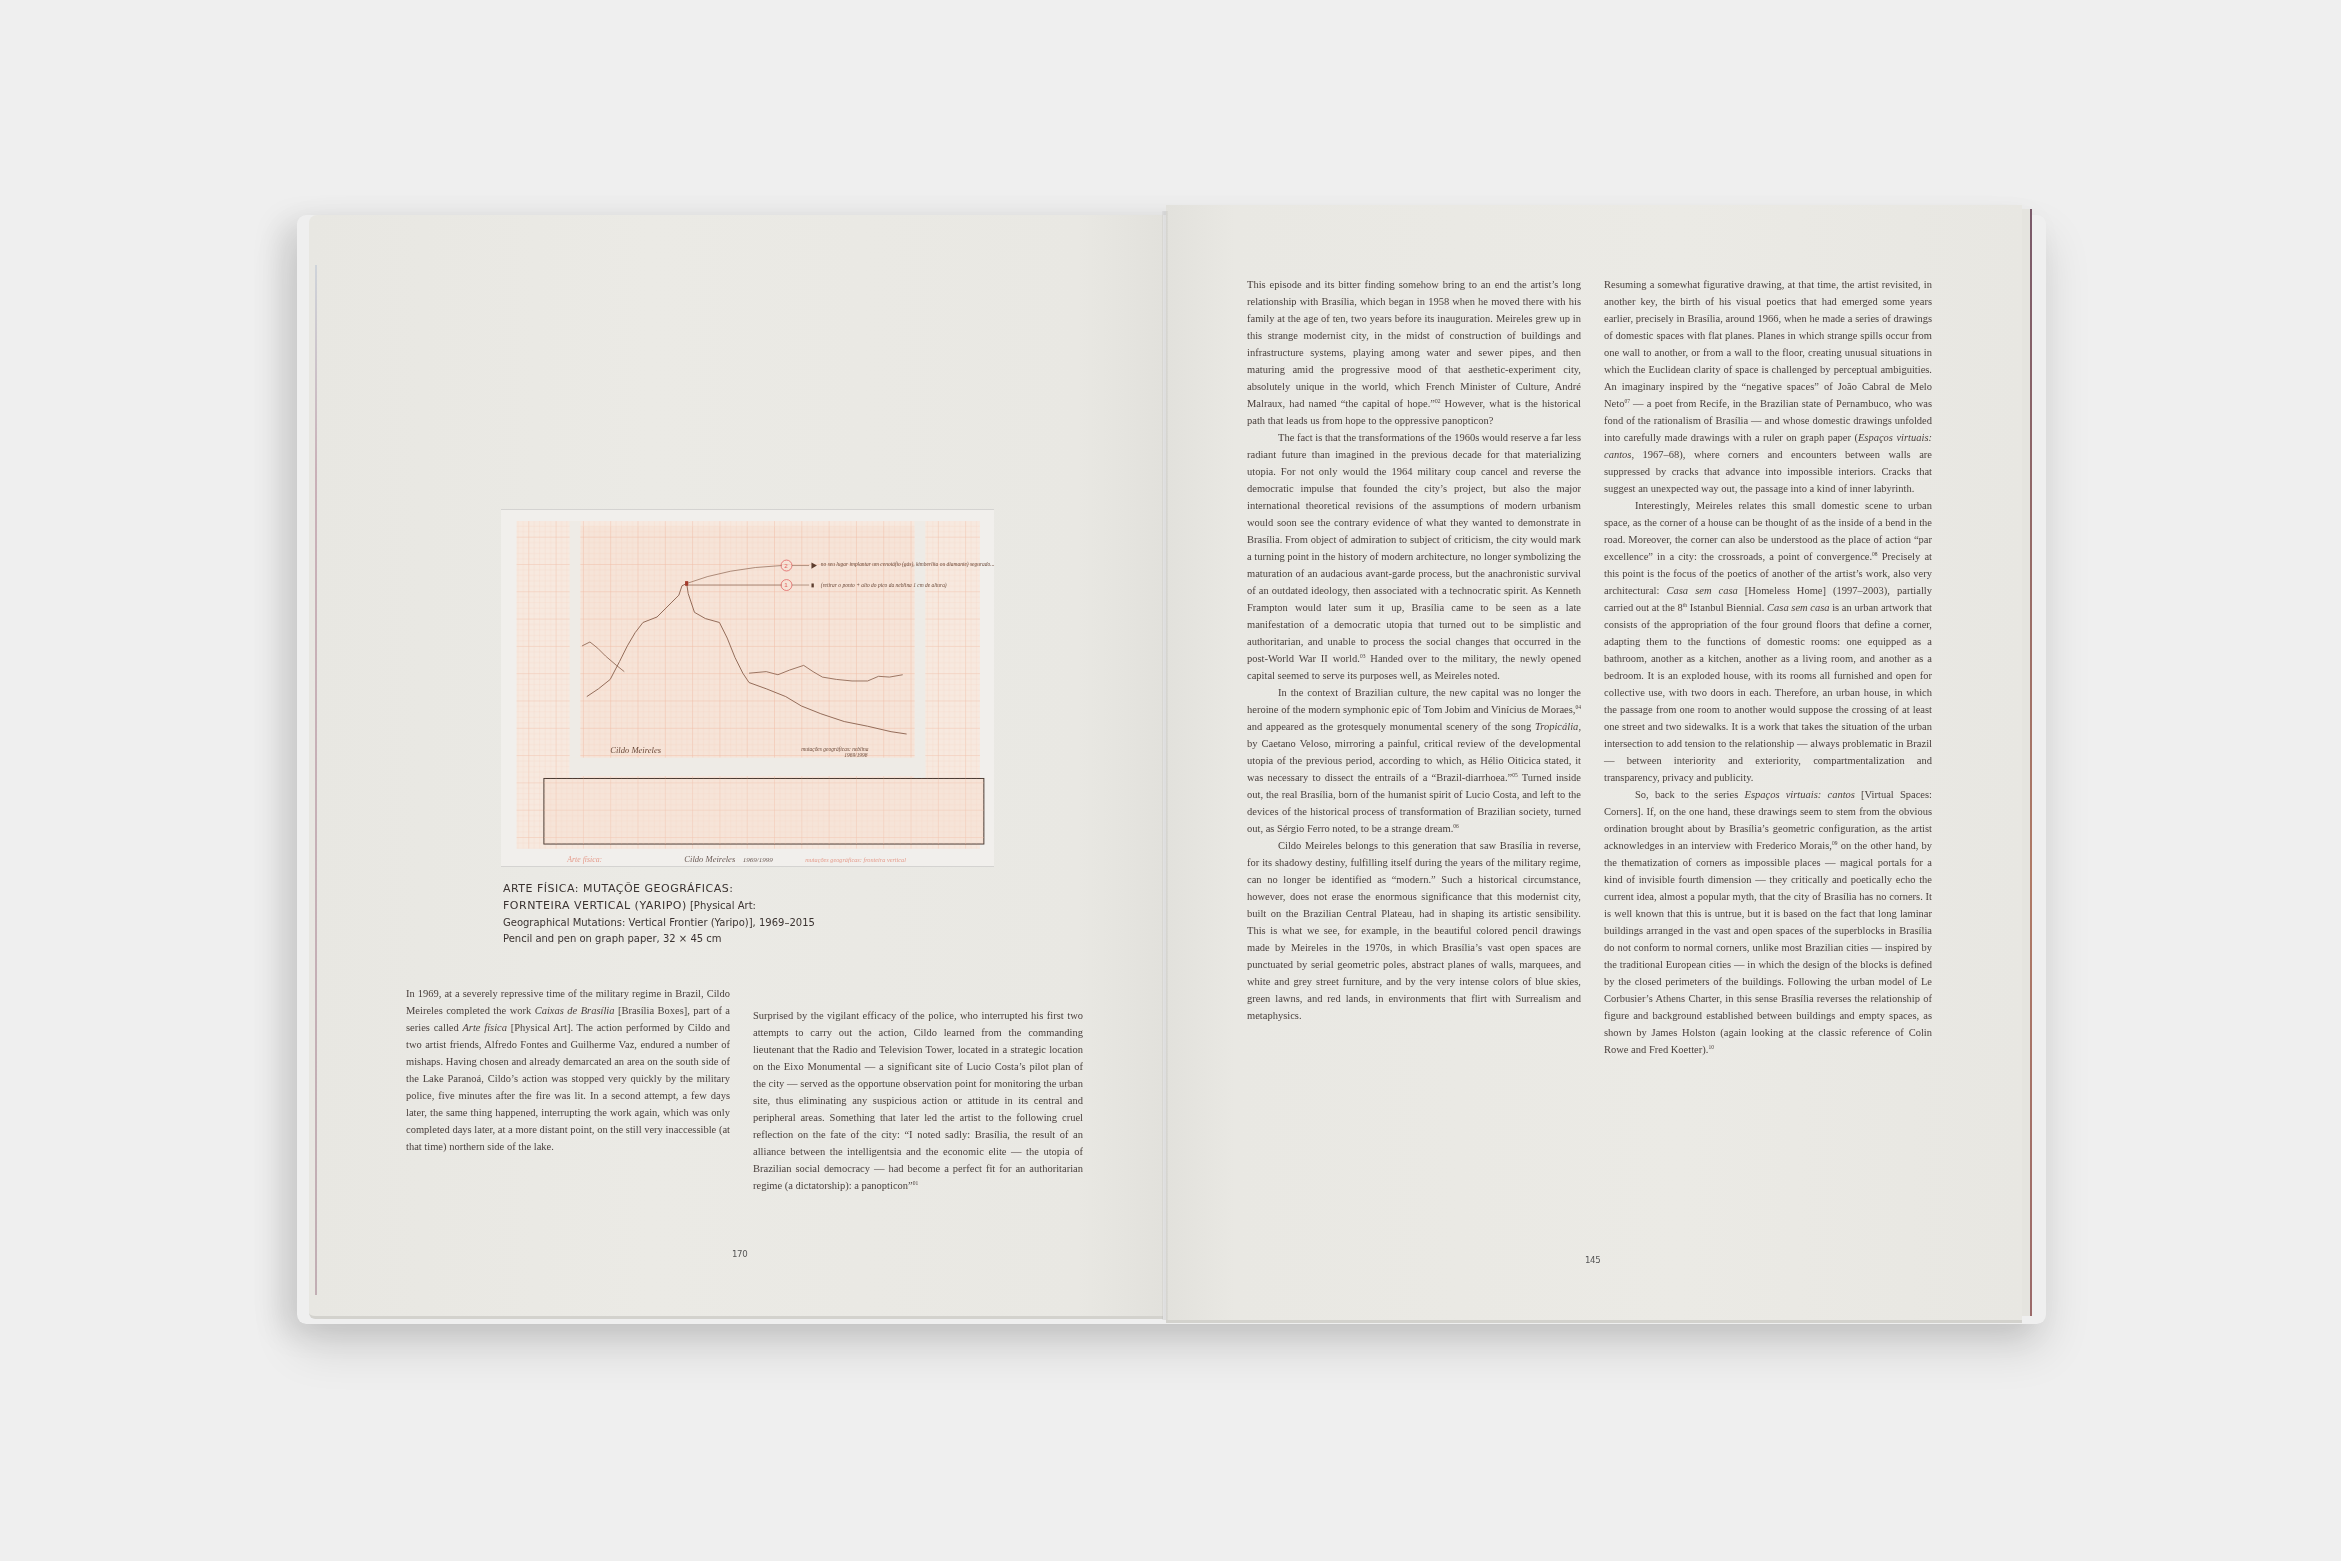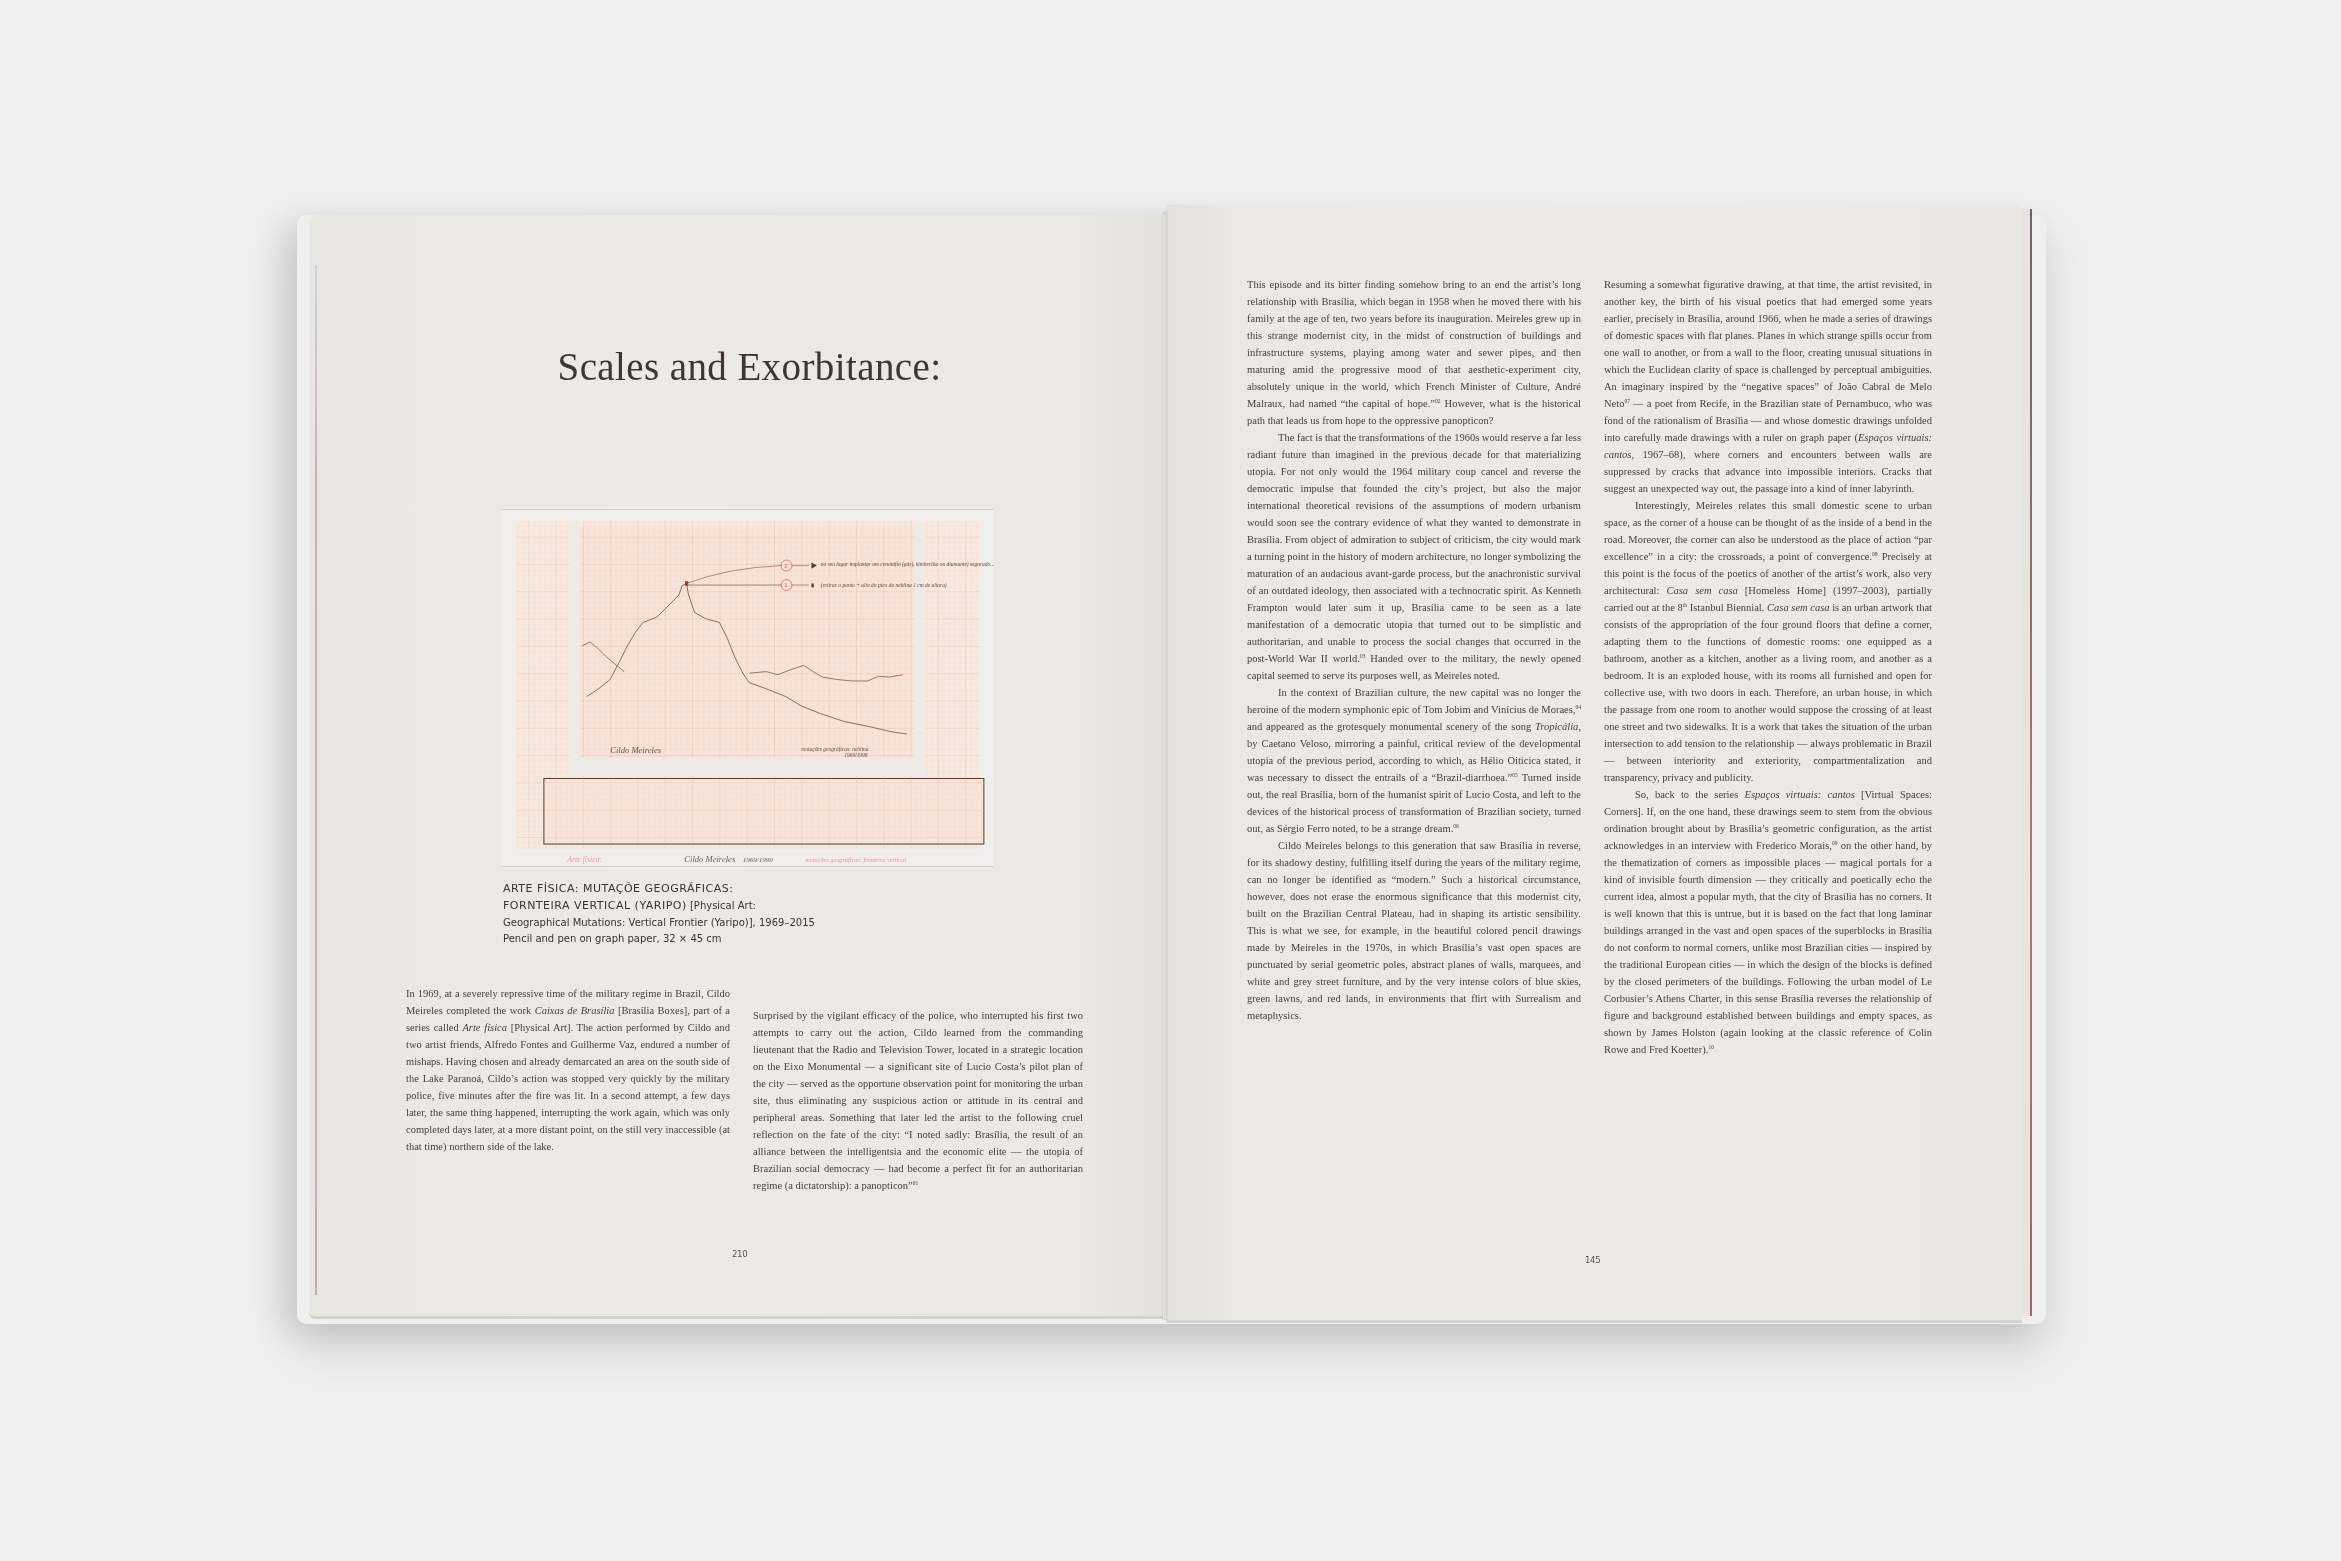--- a/index.html
+++ b/index.html
@@ -96,21 +96,20 @@
 
 <div class="book-shadow"></div>
 <div class="page page-left"></div>
 <div class="page page-right"></div>
 <div class="cover-strip-right"></div>
 <div class="cover-edge-left"></div>
 <div class="cover-edge-right"></div>
 <div class="gutter"></div>
 
 <div class="title-block">
-  <div class="title-serif">Scales and Exorbitance:</div>
 </div>
 
 <div class="artwork">
   <svg width="493" height="358" viewBox="0 0 632 458" xmlns="http://www.w3.org/2000/svg">
     <defs>
       <pattern id="gridSmall" width="7" height="7" patternUnits="userSpaceOnUse">
         <path d="M7 0 L0 0 0 7" fill="none" stroke="#f2c9b5" stroke-width="0.6"></path>
       </pattern>
       <pattern id="gridBig" width="35" height="35" patternUnits="userSpaceOnUse">
         <rect width="35" height="35" fill="url(#gridSmall)"></rect>
@@ -182,15 +181,15 @@
   <p class="indent"><span>In the context of Brazilian culture, the new capital was no longer the heroine of the modern symphonic epic of Tom Jobim and Vinícius de Moraes,</span><sup>04</sup><span> and appeared as the grotesquely monumental scenery of the song </span><i>Tropicália</i><span>, by Caetano Veloso, mirroring a painful, critical review of the developmental utopia of the previous period, according to which, as Hélio Oiticica stated, it was necessary to dissect the entrails of a “Brazil-diarrhoea.”</span><sup>05</sup><span> Turned inside out, the real Brasília, born of the humanist spirit of Lucio Costa, and left to the devices of the historical process of transformation of Brazilian society, turned out, as Sérgio Ferro noted, to be a strange dream.</span><sup>06</sup></p>
   <p class="indent"><span>Cildo Meireles belongs to this generation that saw Brasília in reverse, for its shadowy destiny, fulfilling itself during the years of the military regime, can no longer be identified as “modern.” Such a historical circumstance, however, does not erase the enormous significance that this modernist city, built on the Brazilian Central Plateau, had in shaping its artistic sensibility. This is what we see, for example, in the beautiful colored pencil drawings made by Meireles in the 1970s, in which Brasília’s vast open spaces are punctuated by serial geometric poles, abstract planes of walls, marquees, and white and grey street furniture, and by the very intense colors of blue skies, green lawns, and red lands, in environments that flirt with Surrealism and metaphysics.</span></p>
 </div>
 
 <div class="col col-r2">
   <p><span>Resuming a somewhat figurative drawing, at that time, the artist revisited, in another key, the birth of his visual poetics that had emerged some years earlier, precisely in Brasília, around 1966, when he made a series of drawings of domestic spaces with flat planes. Planes in which strange spills occur from one wall to another, or from a wall to the floor, creating unusual situations in which the Euclidean clarity of space is challenged by perceptual ambiguities. An imaginary inspired by the “negative spaces” of João Cabral de Melo Neto</span><sup>07</sup><span> — a poet from Recife, in the Brazilian state of Pernambuco, who was fond of the rationalism of Brasília — and whose domestic drawings unfolded into carefully made drawings with a ruler on graph paper (</span><i>Espaços virtuais: cantos</i><span>, 1967–68), where corners and encounters between walls are suppressed by cracks that advance into impossible interiors. Cracks that suggest an unexpected way out, the passage into a kind of inner labyrinth.</span></p>
   <p class="indent"><span>Interestingly, Meireles relates this small domestic scene to urban space, as the corner of a house can be thought of as the inside of a bend in the road. Moreover, the corner can also be understood as the place of action “par excellence” in a city: the crossroads, a point of convergence.</span><sup>08</sup><span> Precisely at this point is the focus of the poetics of another of the artist’s work, also very architectural: </span><i>Casa sem casa</i><span> [Homeless Home] (1997–2003), partially carried out at the 8</span><sup>th</sup><span> Istanbul Biennial. </span><i>Casa sem casa</i><span> is an urban artwork that consists of the appropriation of the four ground floors that define a corner, adapting them to the functions of domestic rooms: one equipped as a bathroom, another as a kitchen, another as a living room, and another as a bedroom. It is an exploded house, with its rooms all furnished and open for collective use, with two doors in each. Therefore, an urban house, in which the passage from one room to another would suppose the crossing of at least one street and two sidewalks. It is a work that takes the situation of the urban intersection to add tension to the relationship — always problematic in Brazil — between interiority and exteriority, compartmentalization and transparency, privacy and publicity.</span></p>
   <p class="indent"><span>So, back to the series </span><i>Espaços virtuais: cantos</i><span> [Virtual Spaces: Corners]. If, on the one hand, these drawings seem to stem from the obvious ordination brought about by Brasília’s geometric configuration, as the artist acknowledges in an interview with Frederico Morais,</span><sup>09</sup><span> on the other hand, by the thematization of corners as impossible places — magical portals for a kind of invisible fourth dimension — they critically and poetically echo the current idea, almost a popular myth, that the city of Brasília has no corners. It is well known that this is untrue, but it is based on the fact that long laminar buildings arranged in the vast and open spaces of the superblocks in Brasília do not conform to normal corners, unlike most Brazilian cities — inspired by the traditional European cities — in which the design of the blocks is defined by the closed perimeters of the buildings. Following the urban model of Le Corbusier’s Athens Charter, in this sense Brasília reverses the relationship of figure and background established between buildings and empty spaces, as shown by James Holston (again looking at the classic reference of Colin Rowe and Fred Koetter).</span><sup>10</sup></p>
 </div>
 
-<div class="page-num pn-left">210</div>
+<div class="page-num pn-left">170</div>
 <div class="page-num pn-right">145</div>
 
 
 </body></html>

